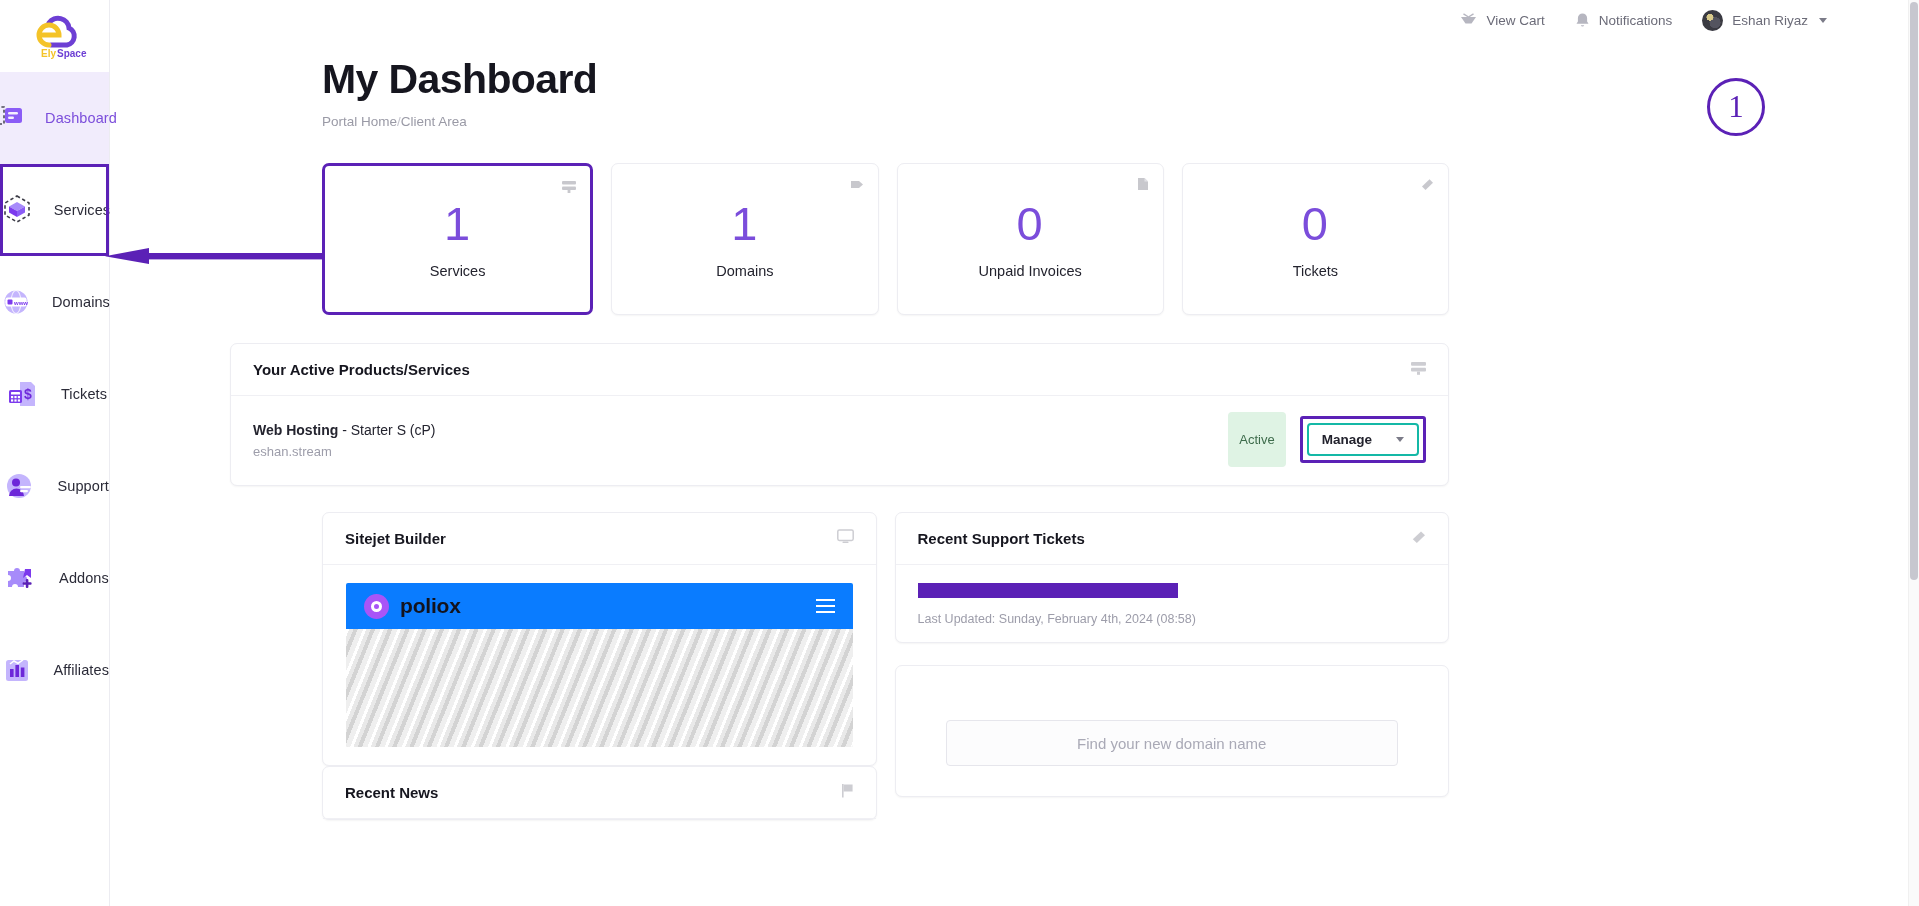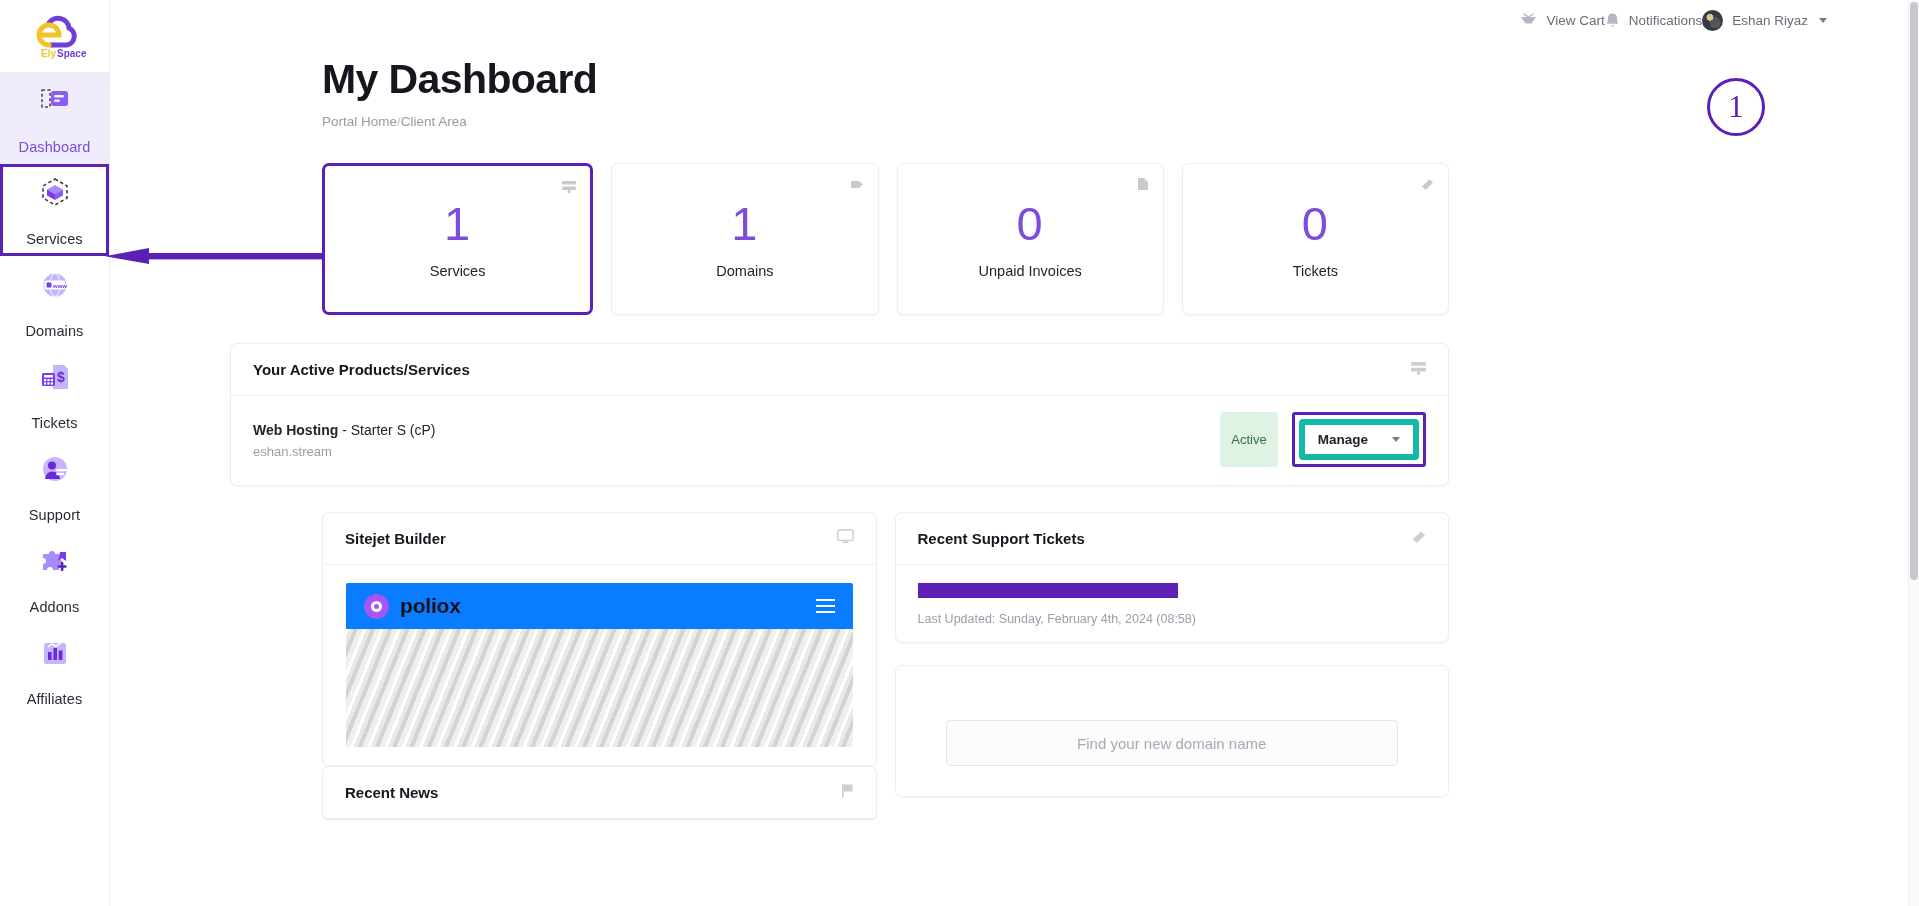--- a/index.html
+++ b/index.html
@@ -23,21 +23,21 @@
   }
   .logo-wrap {
     height: 72px; display: flex; align-items: center; justify-content: center;
   }
   .logo { width: 72px; height: 50px; position: relative; }
   .logo svg { display: block; }
 
   .nav-item {
     position: relative;
     height: 92px;
-    display: flex; flex-direction: column;
+    display: flex; flex-direction: row;
     align-items: center; justify-content: center;
     gap: 19px;
     cursor: pointer;
     text-decoration: none;
   }
   .nav-item .nav-icon { width: 40px; height: 40px; display:flex; align-items:center; justify-content:center; }
   .nav-item .nav-label {
     font-size: 14.5px; color: #2b2b38; letter-spacing: .1px; line-height: 1;
   }
   .nav-item.active { background: #f1ecfc; }
@@ -45,21 +45,21 @@
   .nav-item.boxed { outline: 3px solid #5b21b6; outline-offset: -3px; }
 
   
   .main {
     flex: 1 1 auto; height: 906px; position: relative;
     background: #ffffff;
     overflow: hidden;
   }
   .topbar {
     height: 40px; display: flex; align-items: center; justify-content: flex-end;
-    padding: 0 92px 0 0; 
+    padding: 0 92px 0 0; gap: 30px;
     background: #fff;
   }
   .top-link {
     display: flex; align-items: center; gap: 9px;
     font-size: 13.5px; color: #6b6b78; cursor: pointer; white-space: nowrap;
   }
   .top-link svg { display:block; }
   .avatar {
     width: 21px; height: 21px; border-radius: 50%;
     background: #3a3a42;
@@ -127,21 +127,21 @@
   .product-name { font-size: 14px; color: #24242f; line-height: 1.45; }
   .product-name b { font-weight: bold; }
   .product-domain { font-size: 13px; color: #9d9daa; margin-top: 4px; }
   .badge-active {
     font-size: 13px; color: #3d6b4b; background: #dff3e4;
     padding: 20px 11px; border-radius: 4px; white-space: nowrap;
   }
   .manage-wrap { padding: 4px; border: 3px solid #5b21b6; border-radius: 3px; }
   .manage-btn {
     display: flex; align-items: center; gap: 22px;
-    border: 6px solid #14b8a6; border-radius: 4px; background: #fff;
+    border: 2px solid #14b8a6; border-radius: 4px; background: #fff;
     padding: 7px 13px; font-size: 13.5px; font-weight: bold; color: #22222d;
     cursor: pointer; font-family: inherit;
   }
 
   .lower {
     display: flex; gap: 18px; margin: 26px 0 0 212px; margin-right: 470px;
     align-items: flex-start;
   }
   .col-left { flex: 1 1 0; }
   .col-right { flex: 1 1 0; }

